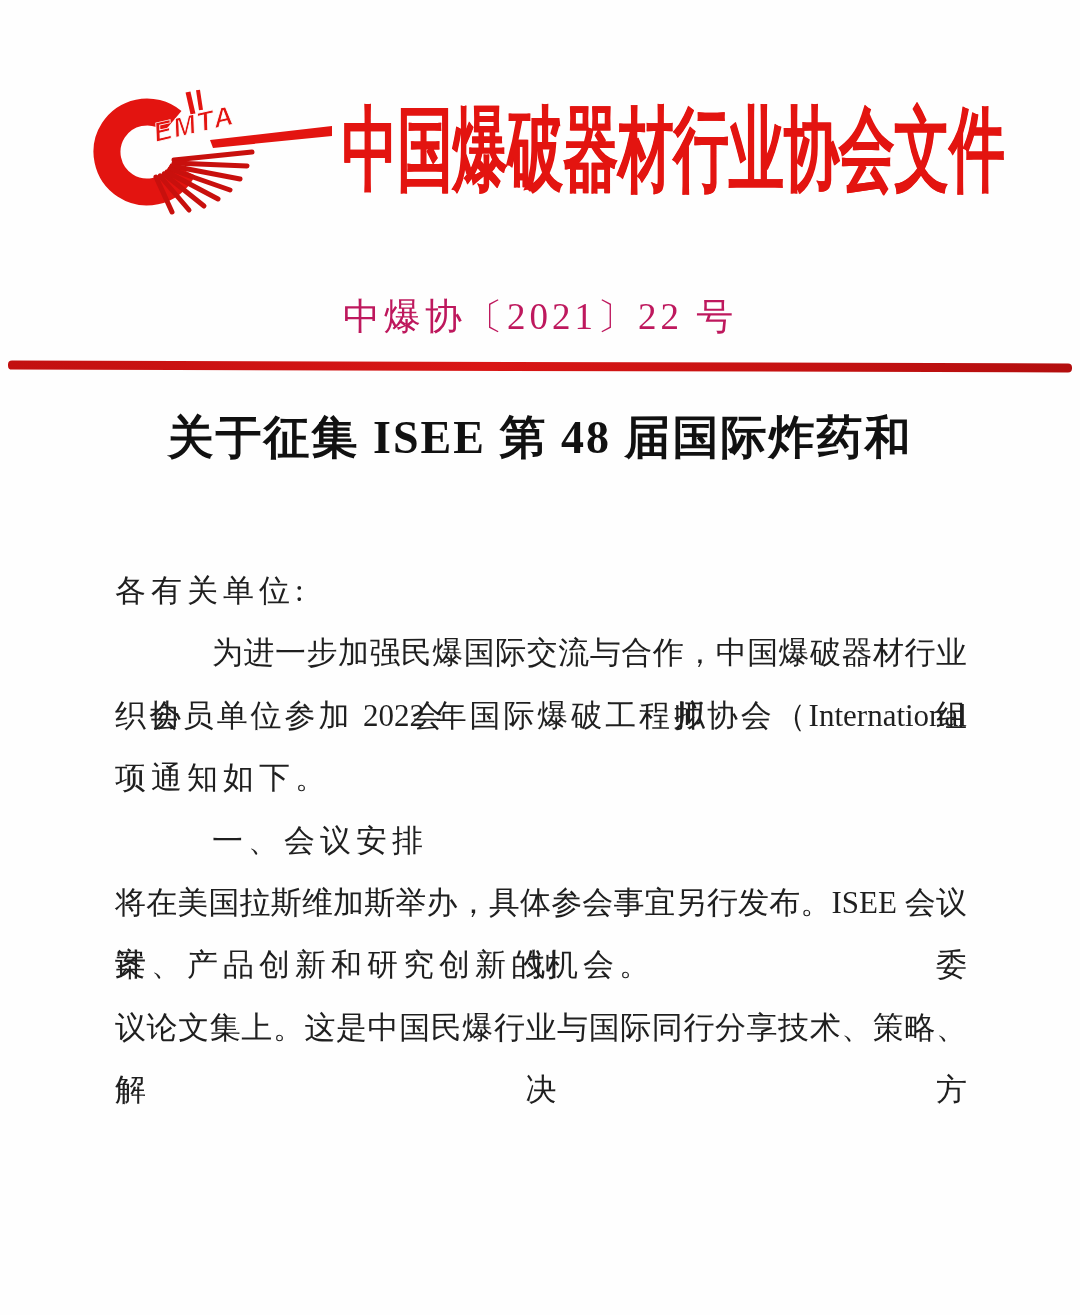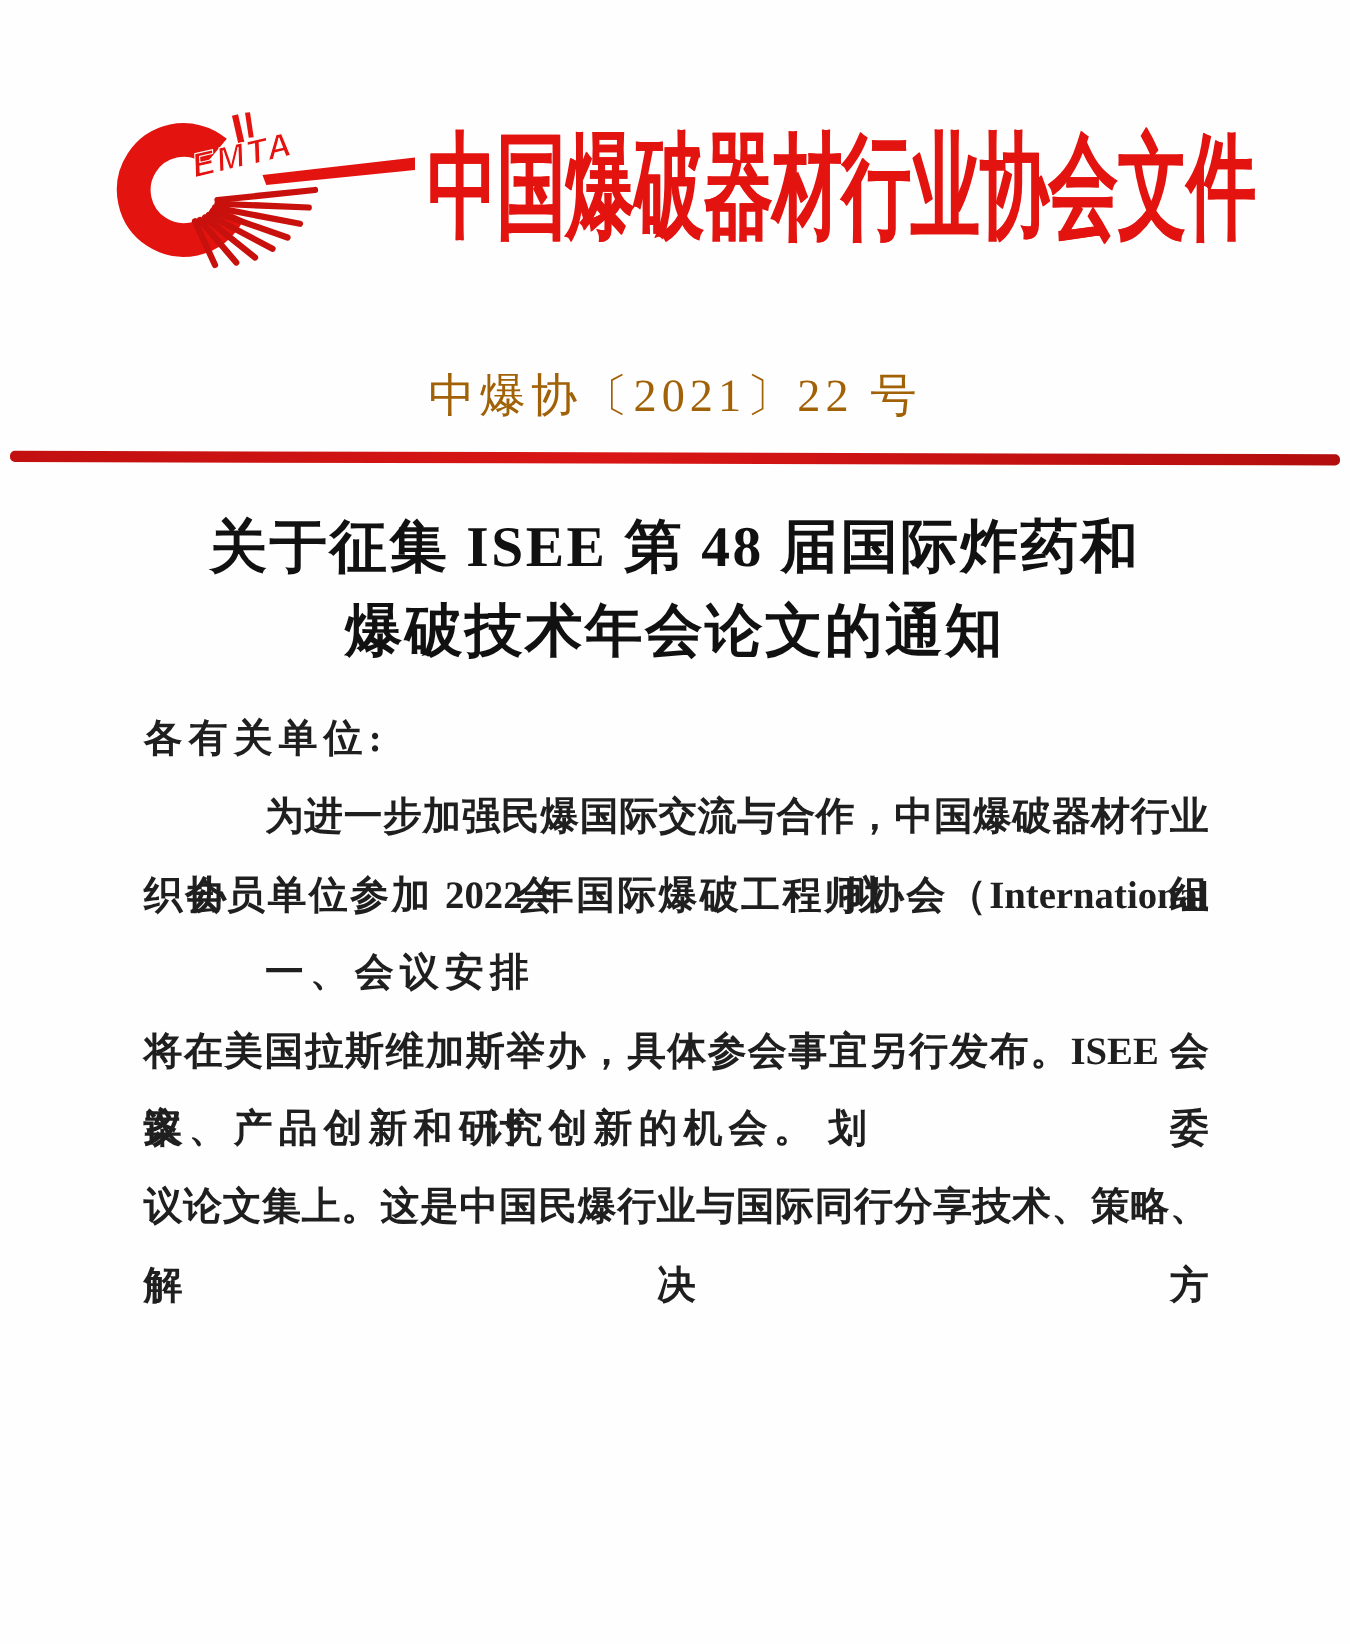--- a/index.html
+++ b/index.html
@@ -41,21 +41,21 @@
   }
 
   
   .doc-number {
     position: absolute;
     left: 0; top: 292px;
     width: 1080px;
     text-align: center;
     font-size: 37px;
     letter-spacing: 4px;
-    color: #a16207;
+    color: #be185d;
   }
 
   
   .red-rule {
     position: absolute;
     left: 8px; top: 362px;
     width: 1064px; height: 9px;
     background: linear-gradient(90deg, #c21010, #d91615 45%, #b30e0e);
     border-radius: 4px;
     transform: rotate(0.15deg);
@@ -82,21 +82,20 @@
     position: absolute;
     left: 115px; top: 560px;
     width: 852px;
     font-size: 31px;
     color: #1f1f1f;
   }
   .bline {
     height: 62.4px;
     line-height: 62.4px;
     white-space: nowrap;
-    font-weight: bold;
   }
   .bline.j {
     white-space: normal;
     text-align: justify;
     text-align-last: justify;
     text-justify: inter-character;
   }
   .bline.plain { letter-spacing: 5px; }
   .bline.ind { text-indent: 62px; margin-left: 35px; }
 </style>
@@ -132,26 +131,26 @@
     </div>
     <div class="org-title">中国爆破器材行业协会文件</div>
   </div>
 
   <div class="doc-number">中爆协〔2021〕22 号</div>
 
   <div class="red-rule"></div>
 
   <div class="doc-title">
     <div class="tline">关于征集 ISEE 第 48 届国际炸药和</div>
-    <div class="tline">爆破技术年会论文的通知</div>
   </div>
 
   <div class="doc-body">
     <div class="bline plain">各有关单位:</div>
     <div class="bline j ind">为进一步加强民爆国际交流与合作，中国爆破器材行业协会拟组</div>
     <div class="bline j">织会员单位参加 2022 年国际爆破工程师协会（International</div>
+    <div class="bline plain">项通知如下。</div>
     <div class="bline plain ind">一、会议安排</div>
     <div class="bline j">将在美国拉斯维加斯举办，具体参会事宜另行发布。ISEE 会议计划委</div>
     <div class="bline plain">案、产品创新和研究创新的机会。</div>
     <div class="bline j">议论文集上。这是中国民爆行业与国际同行分享技术、策略、解决方</div>
   </div>
 
 </div>
 
 </body></html>

